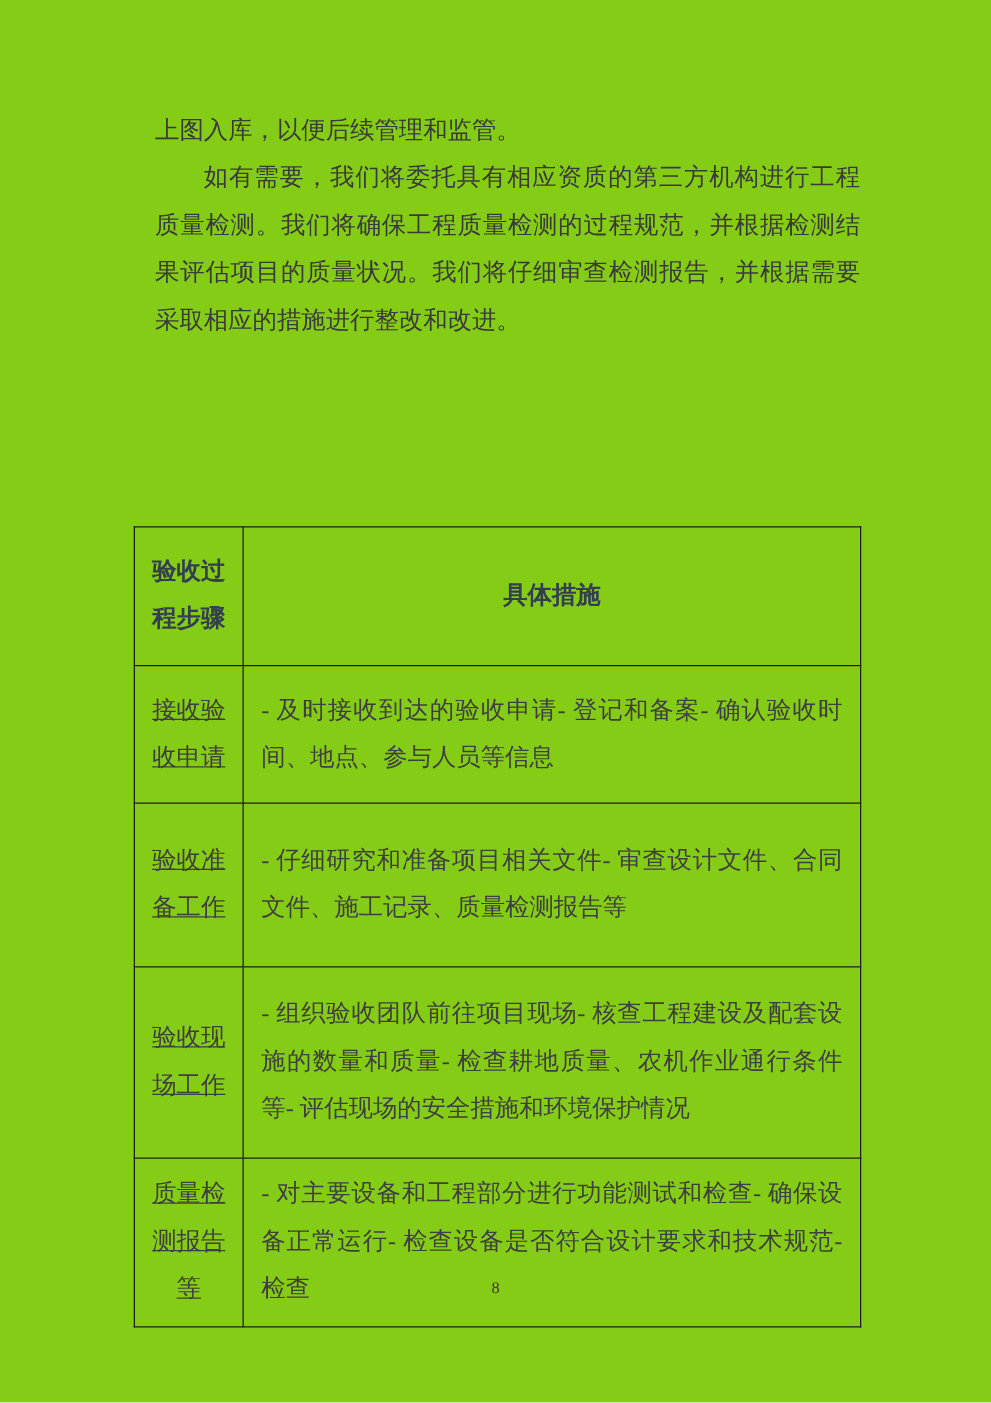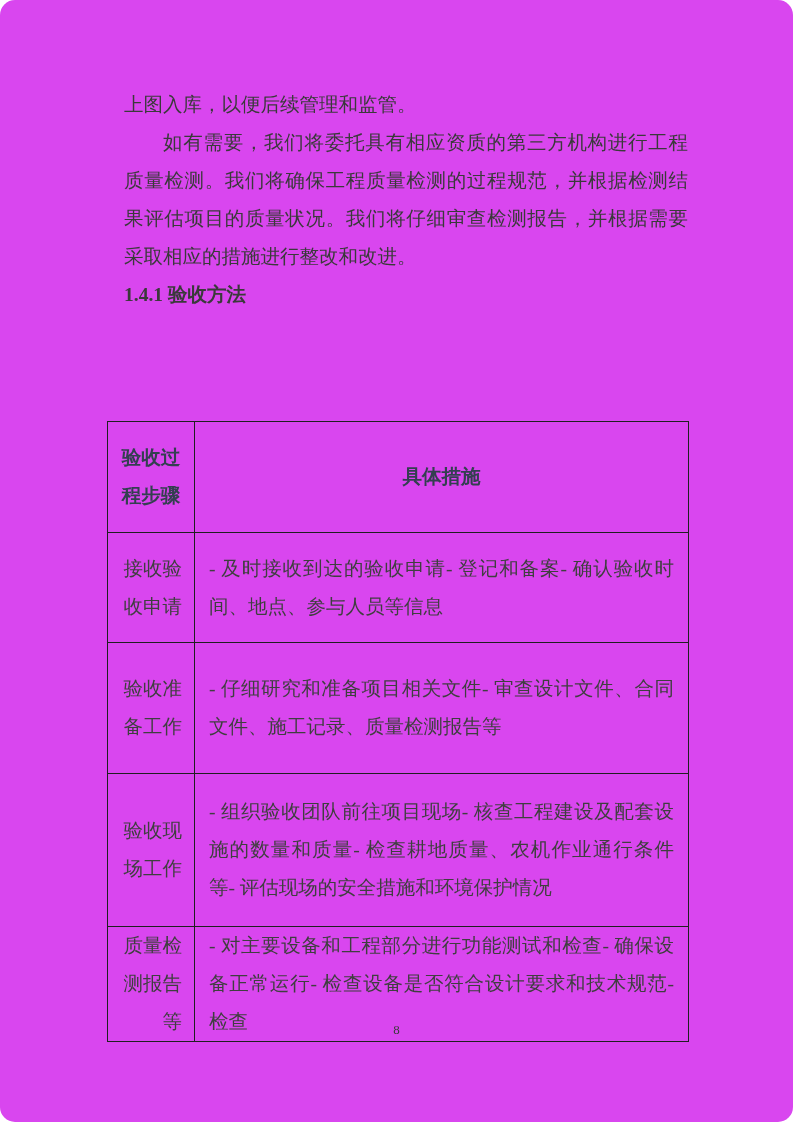--- a/index.html
+++ b/index.html
@@ -5,25 +5,24 @@
   html, body {
     margin: 0;
     padding: 0;
     background: #ffffff;
   }
   .page {
     position: relative;
     width: 793px;
     height: 1122px;
     margin: 0 auto;
-    background: #d946ef;
+    background: #84cc16;
     overflow: hidden;
     font-family: "Liberation Serif", "DejaVu Serif", serif;
     color: #3a3a3a;
-    border-radius: 15px;
   }
   .content {
     position: absolute;
     left: 124px;
     top: 86px;
     width: 564px;
     font-size: 19.5px;
     line-height: 38px;
     text-align: justify;
   }
@@ -59,22 +58,23 @@
   }
   .col-step { width: 87px; }
   .col-measures { width: 494px; }
   .doc-table th {
     font-weight: bold;
     color: #333f50;
     text-align: center;
     padding: 0 12px;
   }
   .cell-step {
-    text-align: right;
-    padding: 0 12px;
+    text-align: center;
+    padding: 10px 12px;
+    text-decoration: underline;
   }
   .cell-measures {
     text-align: justify;
     padding: 0 14px;
   }
   .row-header  { height: 111px; }
   .row-0 { height: 110px; }
   .row-1 { height: 131px; }
   .row-2 { height: 153px; }
   .row-3 { height:  94px; }
@@ -90,21 +90,20 @@
   }
 </style>
 </head>
 <body>
 
 <div class="page">
 
   <div class="content">
     <p>上图入库，以便后续管理和监管。</p>
     <p class="para-indent">如有需要，我们将委托具有相应资质的第三方机构进行工程质量检测。我们将确保工程质量检测的过程规范，并根据检测结果评估项目的质量状况。我们将仔细审查检测报告，并根据需要采取相应的措施进行整改和改进。</p>
-    <h4 class="heading">1.4.1 验收方法</h4>
   </div>
 
   <table class="doc-table">
     <colgroup>
       <col class="col-step">
       <col class="col-measures">
     </colgroup>
     <tbody>
       <tr class="row-header">
         <th>验收过程步骤</th>

